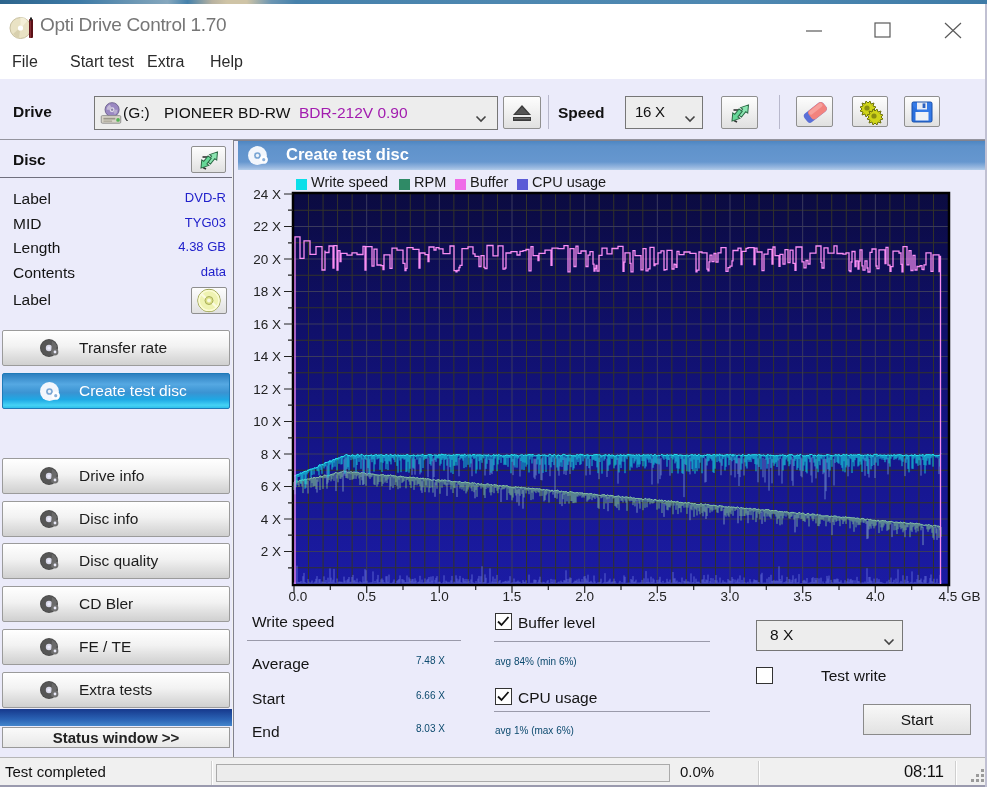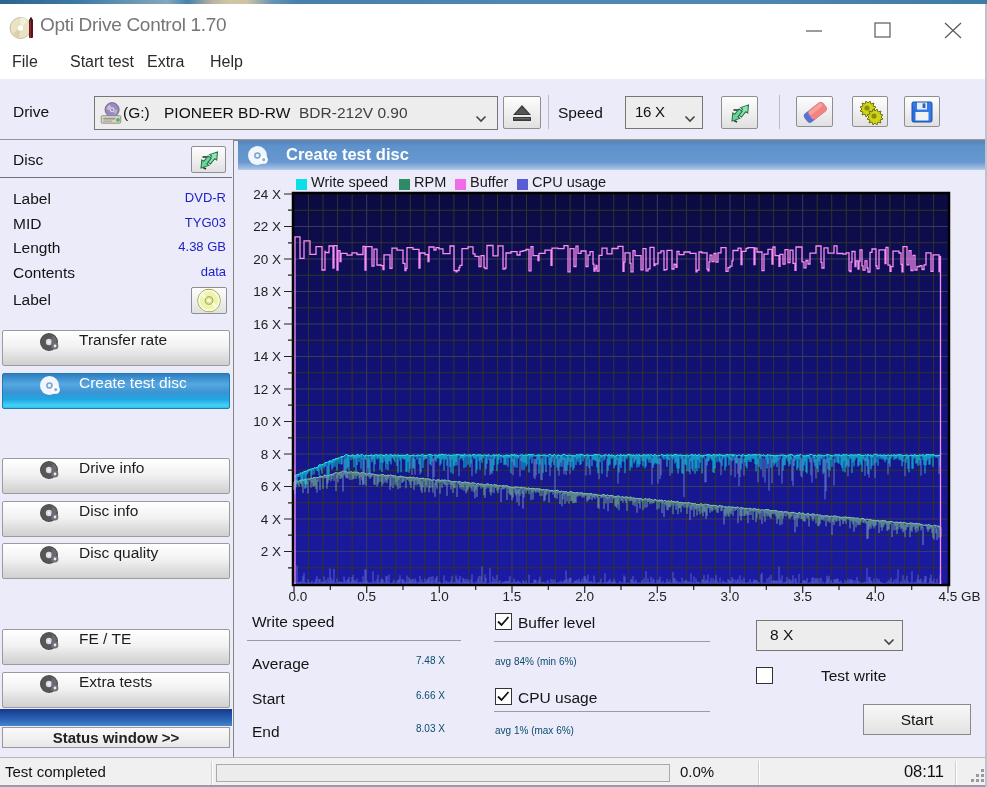--- a/index.html
+++ b/index.html
@@ -5,29 +5,29 @@
 html,body { width:987px; height:787px; overflow:hidden; background:#f0f0f0;
   font-family:"Liberation Sans", sans-serif; }
 .abs { position:absolute; }
 .topstrip { left:0; top:0; width:987px; height:4px;
   background:linear-gradient(90deg,#2d648c 0%,#3d7aa6 8%,#6f99b5 14%,#85a7bd 17%,#4581ab 19%,#b8b2a0 21.5%,#cfc4a6 23%,#cfc4a6 25%,#6b95b2 27.5%,#4681ab 30%,#4d87b0 50%,#4e88b1 75%,#3e7ba7 100%); }
 .titlebar { left:0; top:4px; width:987px; height:41px; background:#fff; }
 .title { left:40px; top:10px; font-size:19px; color:#767676; letter-spacing:-0.3px; }
 .menubar { left:0; top:45px; width:987px; height:34px; background:#fff; }
 .menu { top:8px; font-size:16px; color:#2b2b2b; }
 .toolbar { left:0; top:79px; width:987px; height:61px; background:#ebebfa; border-bottom:1px solid #94949e; }
-.lbl { font-size:15.5px; color:#111; font-weight:normal; }
+.lbl { font-size:15.5px; color:#111; font-weight:bold; }
 .combo { background:#ededed; border:1px solid #767676; }
 .tbtn { background:linear-gradient(#fdfdfd,#eeeeee 55%,#e0e0e0); border:1px solid #8f8f8f; border-radius:2px; display:flex; align-items:center; justify-content:center; }
 .sep { width:1px; background:#b8b8cc; }
 .leftpanel { left:0; top:140px; width:232px; height:617px; background:#ebebfa; }
 .infolbl { font-size:15.5px; color:#141414; left:13px; }
 .infoval { font-size:13px; color:#2121cb; right:6px; text-align:center; }
 .navbtn { position:absolute; left:2px; width:228px; height:36px; border:1px solid #9b9b9b; border-radius:2px;
-  background:linear-gradient(#ffffff,#f2f2f2 45%,#e2e2e2 70%,#d0d0d0); display:flex; align-items:flex-start; }
+  background:linear-gradient(#ffffff,#f2f2f2 45%,#e2e2e2 70%,#d0d0d0); display:flex; align-items:center; }
 .navbtn.active { border:1px solid #1f7ab8;
   background:linear-gradient(#2d7fc0 0%,#55a8e2 30%,#3a93d2 55%,#1fa8e4 75%,#45d2f5 92%,#2fc0ea 100%); }
 .nico { margin-left:36px; width:23px; height:23px; display:inline-block; }
 .ntxt { margin-left:17px; font-size:15.5px; color:#1c1c1c; }
 .navbtn.active .ntxt { color:#fff; }
 .bluebar { left:0; top:569px; width:232px; height:17px; background:linear-gradient(#16388c,#2a62b4 60%,#4486cc); }
 .statuswin { left:2px; top:587px; width:228px; height:21px; background:linear-gradient(#fafafa,#e8e8e8); border:1px solid #999;
   font-size:15px; font-weight:bold; color:#222; text-align:center; line-height:19px; }
 .statusbar { left:0; top:757px; width:987px; height:30px; background:#f0f0f0; border-top:1px solid #b6b6b6; }
 .sbtext { font-size:15px; color:#111; top:5px; }
@@ -82,21 +82,21 @@
           <circle cx="13" cy="8" r="1.1" fill="#8a80a8"></circle>
           <path d="M8 8 a5 5 0 0 1 3 -4.6 l1.5 3 a2 2 0 0 0 -1 1.6 z" fill="#c5bcd8"></path>
           <path d="M18 8 a5 5 0 0 1 -2.5 4.4 l-1.6 -2.9 a2 2 0 0 0 1 -1.5 z" fill="#b8aed0"></path>
           <rect x="3" y="13.5" width="18" height="7" rx="1" fill="#d8d4c8" stroke="#888" stroke-width="0.8"></rect>
           <rect x="5" y="15.5" width="11" height="1.6" fill="#9a968a"></rect>
           <circle cx="18.5" cy="17.5" r="1.7" fill="#54b354"></circle>
           <rect x="5" y="18" width="8" height="1.2" fill="#aaa698"></rect>
         </svg></div>
     <div class="abs" style="left:28px;top:7px;font-size:15.5px;color:#111">(G:)</div>
     <div class="abs" style="left:69px;top:7px;font-size:15.5px;color:#111">PIONEER BD-RW</div>
-    <div class="abs" style="left:204px;top:7px;font-size:15.5px;color:#404040">BDR-212V 0.90</div>
+    <div class="abs" style="left:204px;top:7px;font-size:15.5px;color:#a21caf">BDR-212V 0.90</div>
     <div class="abs" style="left:380px;top:12px"><svg width="12" height="8" viewBox="0 0 12 8">
           <path d="M1.5 1.5 L6 6 L10.5 1.5" stroke="#444" stroke-width="1.6" fill="none"></path>
         </svg></div>
   </div>
   <div class="abs tbtn" style="left:503px;top:17px;width:38px;height:33px">
       <svg width="26" height="22" viewBox="0 0 26 22">
         <path d="M13 3 L22 13 L4 13 Z" fill="#3a3a3a"></path>
         <path d="M13 5 L19.5 12 L6.5 12 Z" fill="#555"></path>
         <rect x="4" y="15" width="18" height="4" fill="#3a3a3a"></rect>
         <rect x="5" y="16" width="16" height="1.4" fill="#666"></rect>
@@ -234,20 +234,32 @@
       <span class="nico"><svg width="22" height="22" viewBox="0 0 22 22">
           <circle cx="10" cy="11" r="9" fill="#4a4a4a"></circle>
           <circle cx="10" cy="11" r="8" fill="#565656"></circle>
           <circle cx="10" cy="11" r="3.2" fill="#d8d8e8"></circle>
           <circle cx="10" cy="11" r="1.6" fill="#ebebfa"></circle>
           <path d="M13 4 a9 9 0 0 1 5 5 l-3 7 a2 2 0 0 1 -3 1 z" fill="#6a6a6a"></path>
           <circle cx="16" cy="15" r="3.4" fill="#707070"></circle>
           <circle cx="16" cy="15" r="1.4" fill="#ebebfa"></circle>
         </svg></span>
       <span class="ntxt">Disc quality</span>
+    </div>
+<div class="navbtn" style="top:446px">
+      <span class="nico"><svg width="22" height="22" viewBox="0 0 22 22">
+          <circle cx="10" cy="11" r="9" fill="#4a4a4a"></circle>
+          <circle cx="10" cy="11" r="8" fill="#565656"></circle>
+          <circle cx="10" cy="11" r="3.2" fill="#d8d8e8"></circle>
+          <circle cx="10" cy="11" r="1.6" fill="#ebebfa"></circle>
+          <path d="M13 4 a9 9 0 0 1 5 5 l-3 7 a2 2 0 0 1 -3 1 z" fill="#6a6a6a"></path>
+          <circle cx="16" cy="15" r="3.4" fill="#707070"></circle>
+          <circle cx="16" cy="15" r="1.4" fill="#ebebfa"></circle>
+        </svg></span>
+      <span class="ntxt">CD Bler</span>
     </div>
 <div class="navbtn" style="top:489px">
       <span class="nico"><svg width="22" height="22" viewBox="0 0 22 22">
           <circle cx="10" cy="11" r="9" fill="#4a4a4a"></circle>
           <circle cx="10" cy="11" r="8" fill="#565656"></circle>
           <circle cx="10" cy="11" r="3.2" fill="#d8d8e8"></circle>
           <circle cx="10" cy="11" r="1.6" fill="#ebebfa"></circle>
           <path d="M13 4 a9 9 0 0 1 5 5 l-3 7 a2 2 0 0 1 -3 1 z" fill="#6a6a6a"></path>
           <circle cx="16" cy="15" r="3.4" fill="#707070"></circle>
           <circle cx="16" cy="15" r="1.4" fill="#ebebfa"></circle>

